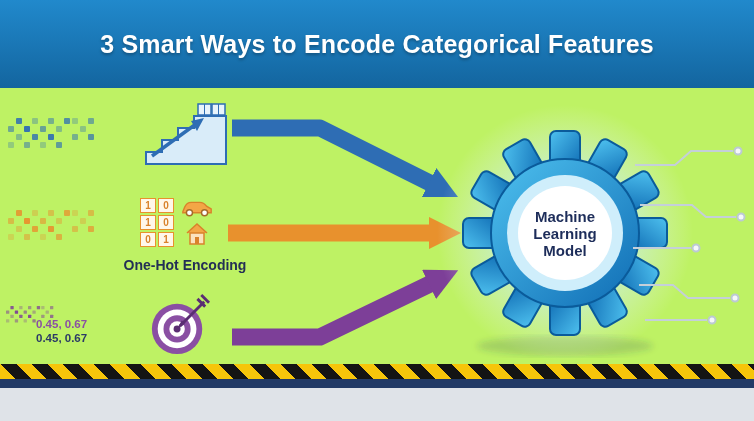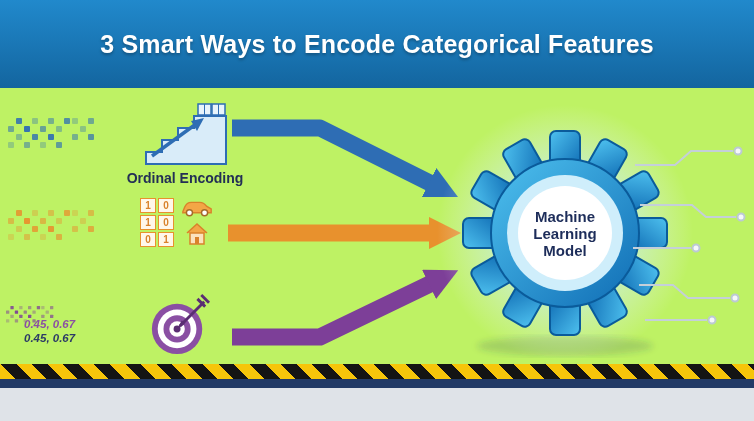--- a/index.html
+++ b/index.html
@@ -10,21 +10,21 @@
           background:linear-gradient(#2189cc,#13659f);
           display:flex;align-items:center;justify-content:center;}
   .title{color:#fff;font-size:25px;font-weight:700;text-align:center;line-height:1.3;
          text-shadow:0 2px 3px rgba(0,0,0,.28);letter-spacing:.2px;}
   
   .mosaic{position:absolute;width:92px;height:34px;}
   .mosaic span{position:absolute;width:6px;height:6px;border-radius:1px;}
   #mosaic-target{transform:scale(.55);transform-origin:0 0;}
   
   .row-label{position:absolute;font-size:14px;font-weight:700;color:#232f55;text-align:center;}
-  .values{position:absolute;left:24px;top:317px;font-size:11.5px;font-weight:700;line-height:14px;font-style:italic;}
+  .values{position:absolute;left:36px;top:317px;font-size:11.5px;font-weight:700;line-height:14px;}
   .values .v1{color:#8a4fa3;}
   .values .v2{color:#2b3a66;}
   
   .onehot{position:absolute;left:140px;top:198px;display:flex;gap:6px;align-items:flex-start;}
   .oh-grid{display:grid;grid-template-columns:16px 16px;grid-auto-rows:15px;gap:2px;}
   .oh-cell{border:1.5px solid #e8912d;background:#fff7ea;color:#d9822b;font-size:10px;font-weight:700;
            display:flex;align-items:center;justify-content:center;}
   .oh-right{display:flex;flex-direction:column;gap:4px;align-items:center;}
   .icon-abs{position:absolute;}
   svg{display:block;}
@@ -116,21 +116,20 @@
     <svg width="88" height="66" viewBox="0 0 88 66">
       <rect x="56" y="2" width="13" height="11" fill="#e8f4fc" stroke="#2e6db4" stroke-width="1.5"></rect>
       <line x1="62.5" y1="2" x2="62.5" y2="13" stroke="#2e6db4" stroke-width="1"></line>
       <rect x="70" y="2" width="13" height="11" fill="#e8f4fc" stroke="#2e6db4" stroke-width="1.5"></rect>
       <line x1="76.5" y1="2" x2="76.5" y2="13" stroke="#2e6db4" stroke-width="1"></line>
       <path d="M4,62 L4,50 L20,50 L20,38 L36,38 L36,26 L52,26 L52,14 L84,14 L84,62 Z" fill="#d9ecf9" stroke="#2e6db4" stroke-width="2"></path>
       <path d="M10,54 L54,22" stroke="#2e6db4" stroke-width="3.5" fill="none"></path>
       <polygon points="62,16 49,19 55,29" fill="#2e6db4"></polygon>
     </svg>
   </div>
-  <div class="row-label" style="left:100px;top:170px;width:170px;">Ordinal Encoding</div>
 
   <div class="onehot">
     <div class="oh-grid">
       <span class="oh-cell">1</span>
       <span class="oh-cell">0</span>
       <span class="oh-cell">1</span>
       <span class="oh-cell">0</span>
       <span class="oh-cell">0</span>
       <span class="oh-cell">1</span>
     </div>
@@ -140,20 +139,21 @@
         <circle cx="10" cy="15" r="3.2" fill="#fff" stroke="#a56a28" stroke-width="1.5"></circle>
         <circle cx="26" cy="15" r="3.2" fill="#fff" stroke="#a56a28" stroke-width="1.5"></circle>
       </svg>
       <svg width="24" height="24" viewBox="0 0 24 24">
         <path d="M2,11 L12,2 L22,11" fill="#f3a646" stroke="#d9822b" stroke-width="1.5"></path>
         <rect x="5" y="11" width="14" height="11" fill="#fbe2bd" stroke="#d9822b" stroke-width="1.5"></rect>
         <rect x="10" y="15" width="4" height="7" fill="#d9822b"></rect>
       </svg>
     </div>
   </div>
+  <div class="row-label" style="left:95px;top:257px;width:180px;">One-Hot Encoding</div>
 
   <div class="values">
     <div class="v1">0.45, 0.67</div>
     <div class="v2">0.45, 0.67</div>
   </div>
   <div class="icon-abs" style="left:148px;top:294px;">
     <svg width="62" height="64" viewBox="0 0 64 66">
       <circle cx="30" cy="36" r="26" fill="#8a4fa3"></circle>
       <circle cx="30" cy="36" r="20" fill="#ffffff"></circle>
       <circle cx="30" cy="36" r="14" fill="#8a4fa3"></circle>

